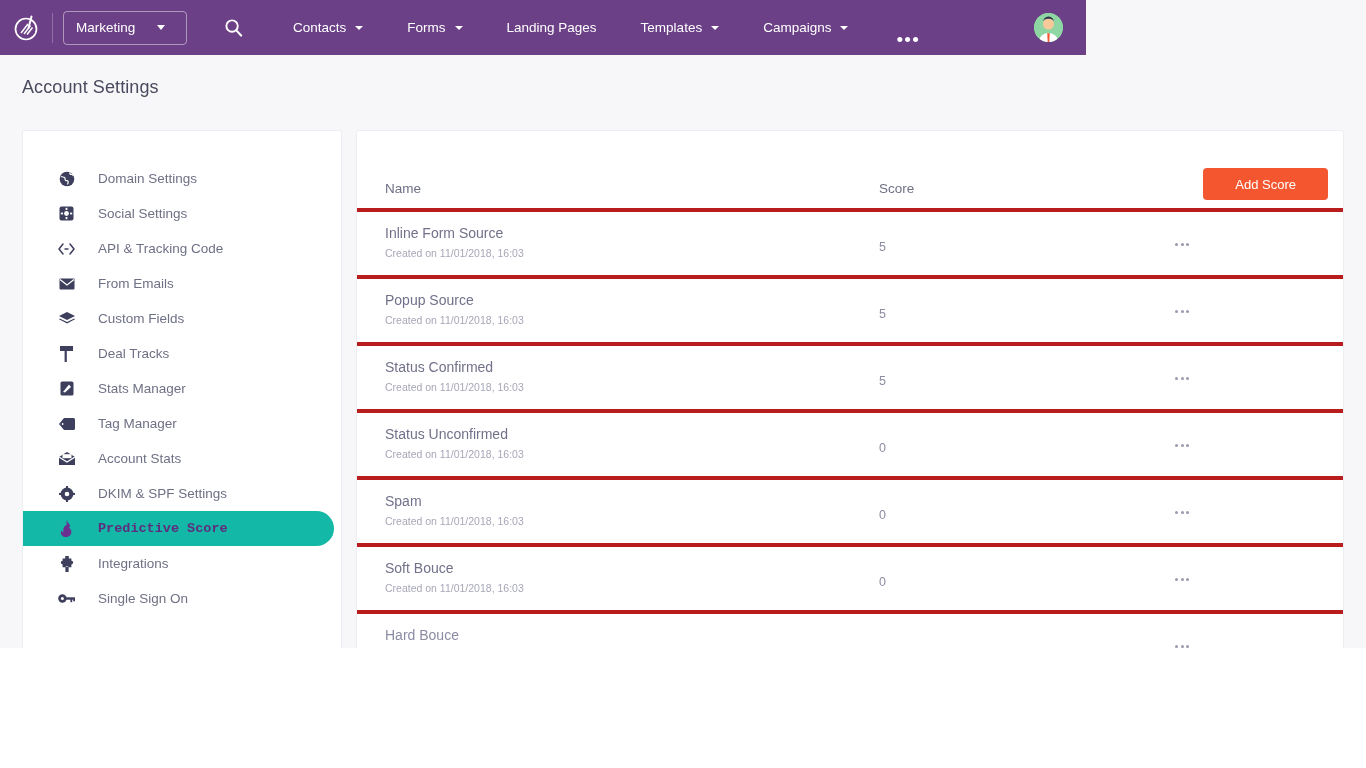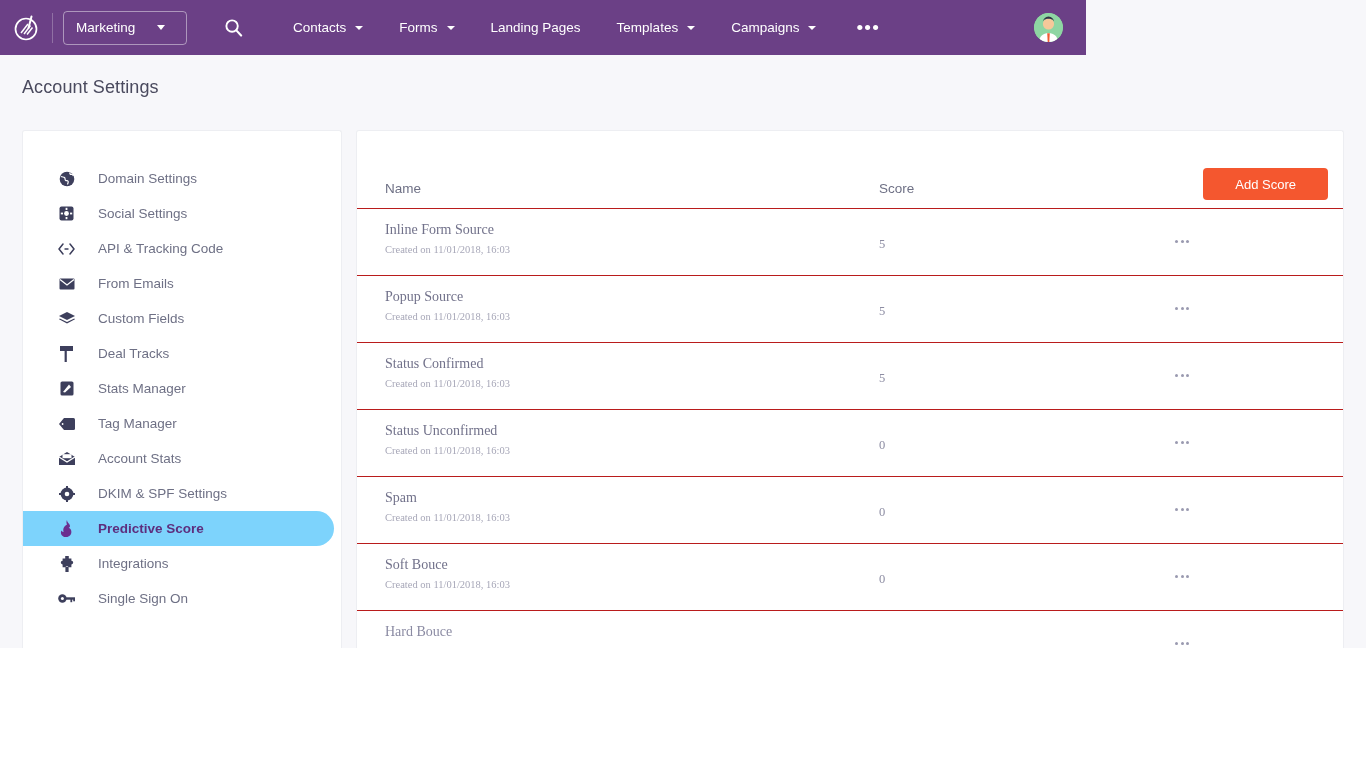--- a/index.html
+++ b/index.html
@@ -69,23 +69,23 @@
   }
 
   .search-btn {
     margin-left: 33px;
     width: 26px; height: 26px;
     display: flex; align-items: center; justify-content: center;
   }
 
   .nav-items {
     display: flex;
-    align-items: center;
+    align-items: flex-end;
     margin-left: 29px;
-    gap: 0px;
+    gap: 8px;
   }
   .nav-item {
     display: flex;
     align-items: center;
     gap: 9px;
     color: #ffffff;
     font-size: 13.5px;
     padding: 0 18px;
     height: 34px;
     white-space: nowrap;
@@ -143,23 +143,24 @@
     display: flex; align-items: center; justify-content: center;
     color: #3d3f5c;
     flex: 0 0 17px;
   }
   .side-item .txt {
     font-size: 13.5px;
     color: #6e7085;
     white-space: nowrap;
   }
   .side-item.active {
-    background: #7dd3fc;
+    background: #14b8a6;
     border-radius: 0 18px 18px 0;
     margin-right: 7px;
+    font-family: Liberation Mono, monospace;
   }
   .side-item.active .txt {
     color: #5d2e7e;
     font-weight: bold;
   }
   .side-item.active .ico { color: #6b2f8f; }
 
   
   .main-card {
     position: absolute;
@@ -195,22 +196,21 @@
     border-radius: 4px;
     font-size: 13px;
     font-family: "Liberation Sans", sans-serif;
     padding: 0 32px;
     cursor: pointer;
   }
 
   .row {
     position: relative;
     height: 67px;
-    border-top: 1px solid #b91c1c;
-    font-family: Liberation Serif, serif;
+    border-top: 4px solid #b91c1c;
   }
   .row-name {
     position: absolute;
     left: 28px; top: 13px;
     font-size: 14px;
     color: #71718a;
   }
   .row-sub {
     position: absolute;
     left: 28px; top: 35px;

